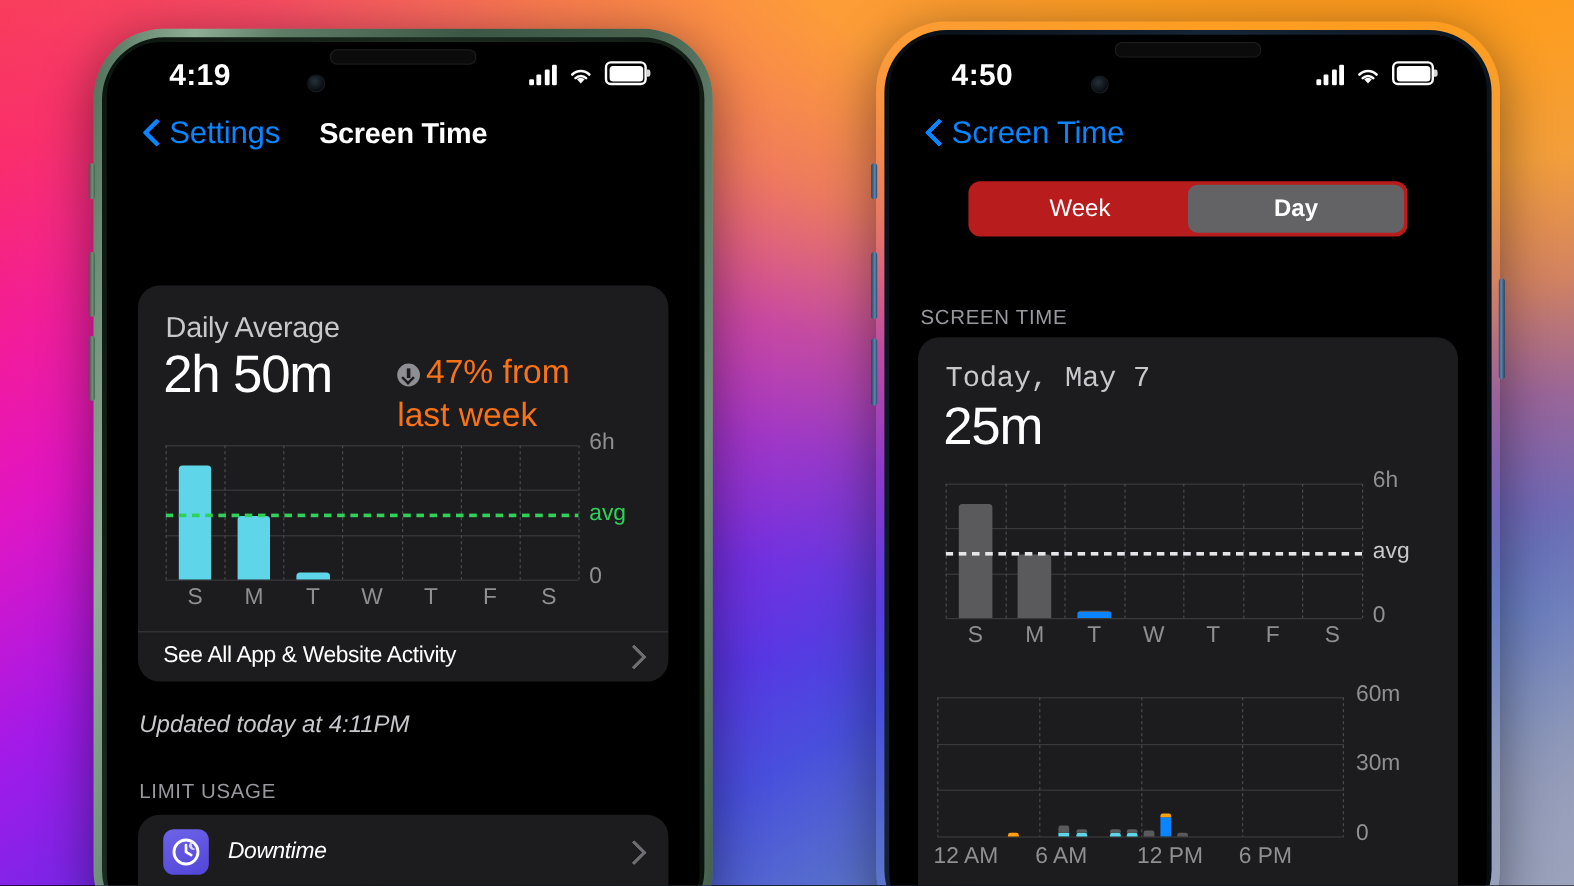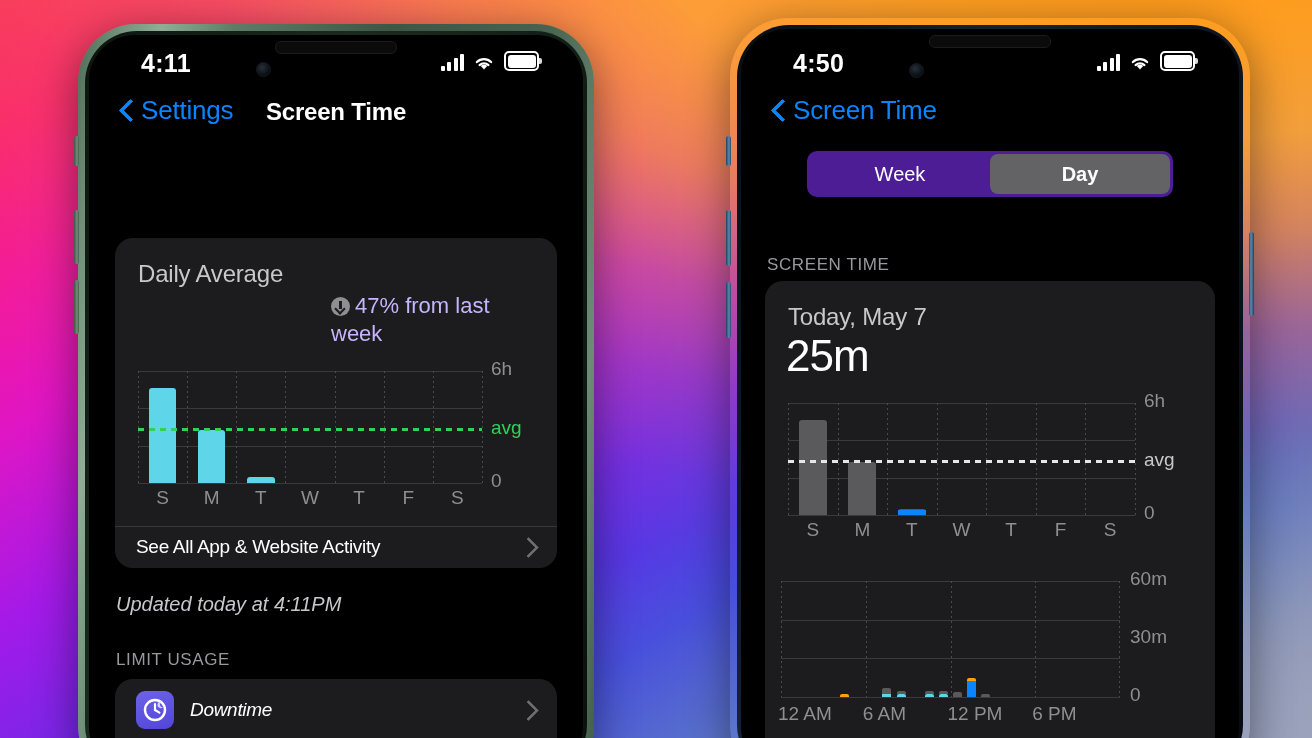--- a/index.html
+++ b/index.html
@@ -115,32 +115,32 @@
   .chev-left{width:15px;height:26px;position:relative;}
   .chev-left::before{content:"";position:absolute;left:3px;top:4px;width:13px;height:13px;
     border-left:4.5px solid #0a84ff;border-bottom:4.5px solid #0a84ff;
     transform:rotate(45deg);border-radius:2px;}
   .backlabel{font-size:26px;letter-spacing:-.2px;}
   .navtitle{position:absolute;left:0;right:0;top:9px;text-align:center;
     font-size:24px;font-weight:700;letter-spacing:-.2px;}
 
   
   .segmented{position:absolute;left:66px;right:66px;top:122px;height:46px;
-    background:#4c1d95;border-radius:10px;display:flex;padding:3px;box-sizing:border-box;}
+    background:#b91c1c;border-radius:10px;display:flex;padding:3px;box-sizing:border-box;}
   .seg{flex:1;display:flex;align-items:center;justify-content:center;
     font-size:20px;border-radius:8px;color:#fff;cursor:pointer;}
   .seg.active{background:#636366;font-weight:600;}
 
   .section-head{position:absolute;font-size:17px;color:#98989e;
     letter-spacing:.6px;}
 
   .card{position:absolute;background:#1c1c1e;border-radius:18px;overflow:hidden;}
   .card-title{font-size:24px;color:#c7c7cc;letter-spacing:-.2px;}
   .card-big{font-size:44px;font-weight:400;letter-spacing:-1px;color:#fff;}
-  .delta{position:absolute;font-size:22px;color:#c4b5fd;line-height:1.28;}
+  .delta{position:absolute;font-size:28px;color:#f97316;line-height:1.28;}
   .delta .arrowdown{display:inline-block;width:19px;height:19px;border-radius:50%;
     background:#8e8e93;position:relative;vertical-align:-3px;margin-right:5px;}
   .delta .arrowdown::before{content:"";position:absolute;left:8.2px;top:3.6px;
     width:2.4px;height:8px;background:#1c1c1e;}
   .delta .arrowdown::after{content:"";position:absolute;left:5.4px;top:8px;
     width:6px;height:6px;border-right:2.4px solid #1c1c1e;
     border-bottom:2.4px solid #1c1c1e;transform:rotate(45deg);}
 
   
   .chart{position:absolute;}
@@ -189,21 +189,21 @@
     <div class="sbtn" style="top:186px;height:54px;width:5px;"></div>
     <div class="sbtn" style="top:256px;height:54px;width:5px;"></div>
     <div class="inner"></div>
     <div class="screen">
       <div class="ios">
 
         <div class="speaker"></div>
         <div class="cam" style="left:167px;top:27px;"></div>
 
         <div class="statusbar">
-          <div class="sb-time">4:11</div>
+          <div class="sb-time">4:19</div>
           <div class="sb-icons">
             <span class="bars">
                 <i></i>
                 <i></i>
                 <i></i>
                 <i></i>
               </span>
             <span class="wifi">
               <svg width="22" height="16" viewBox="0 0 22 16">
                 <path d="M11 14.6 L7.8 11.1 a4.6 4.6 0 0 1 6.4 0 Z" fill="#fff"></path>
@@ -220,20 +220,21 @@
         <div class="navbar">
           <div class="backbtn">
             <span class="chev-left"></span>
             <span class="backlabel">Settings</span>
           </div>
           <div class="navtitle">Screen Time</div>
         </div>
 
         <div class="card" id="card-daily-average" style="left:26px;right:26px;top:203px;height:330px;">
           <div class="card-title" style="position:absolute;left:23px;top:22px;">Daily Average</div>
+          <div class="card-big" style="position:absolute;left:21px;top:50px;">2h 50m</div>
           <div class="delta" style="left:216px;top:54px;width:180px;">
             <span class="arrowdown"></span><span>47% from last week</span>
           </div>
 
           <div class="chart" id="chart-left" style="left:23px;top:133px;width:400px;height:142px;">
               <div class="plot" style="left:0;top:0;width:344px;height:112px;">
                 <div class="gl-h" style="top:112px;"></div>
                 <div class="gl-h" style="top:74.66666666666667px;"></div>
                 <div class="gl-h" style="top:37.33333333333334px;"></div>
                 <div class="gl-h" style="top:0px;"></div>
@@ -335,21 +336,21 @@
         </div>
 
         <div class="segmented">
           <div class="seg">Week</div>
           <div class="seg active">Day</div>
         </div>
 
         <div class="section-head" style="left:26px;top:226px;">SCREEN TIME</div>
 
         <div class="card" style="left:24px;right:24px;top:252px;bottom:-40px;">
-          <div class="card-title" style="position:absolute;left:23px;top:22px;">Today, May 7</div>
+          <div class="card-title" style="position:absolute;left:23px;top:22px;font-family:Liberation Mono, monospace;">Today, May 7</div>
           <div class="card-big" style="position:absolute;left:21px;top:50px;">25m</div>
 
           <div class="chart" id="chart-right-week" style="left:23px;top:122px;width:403px;height:142px;">
               <div class="plot" style="left:0;top:0;width:347px;height:112px;">
                 <div class="gl-h" style="top:112px;"></div>
                 <div class="gl-h" style="top:74.66666666666667px;"></div>
                 <div class="gl-h" style="top:37.33333333333334px;"></div>
                 <div class="gl-h" style="top:0px;"></div>
                 <div class="gl-v" style="left:0px;"></div>
                 <div class="gl-v" style="left:49.57142857142857px;"></div>

